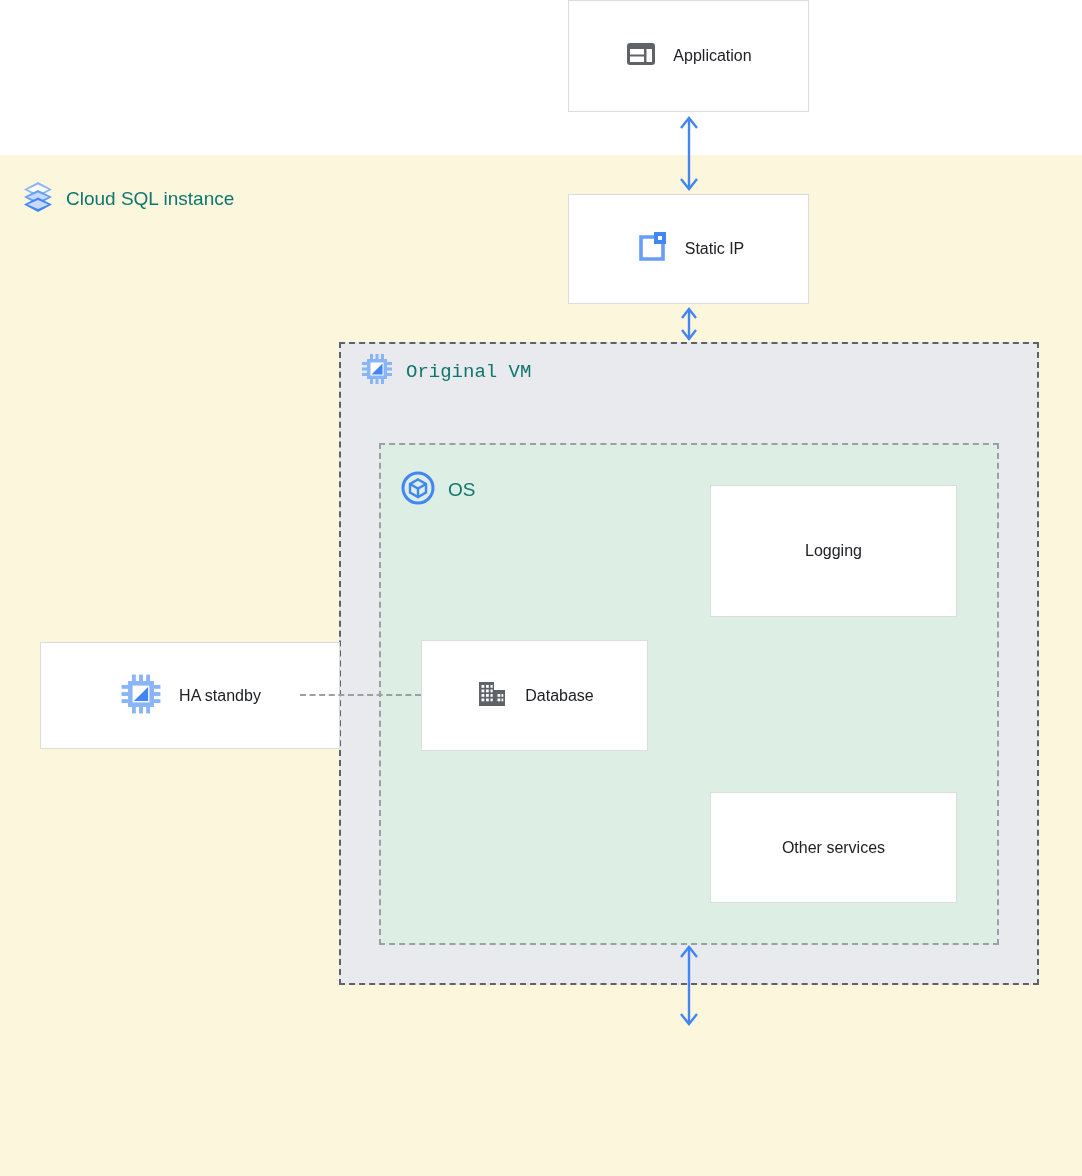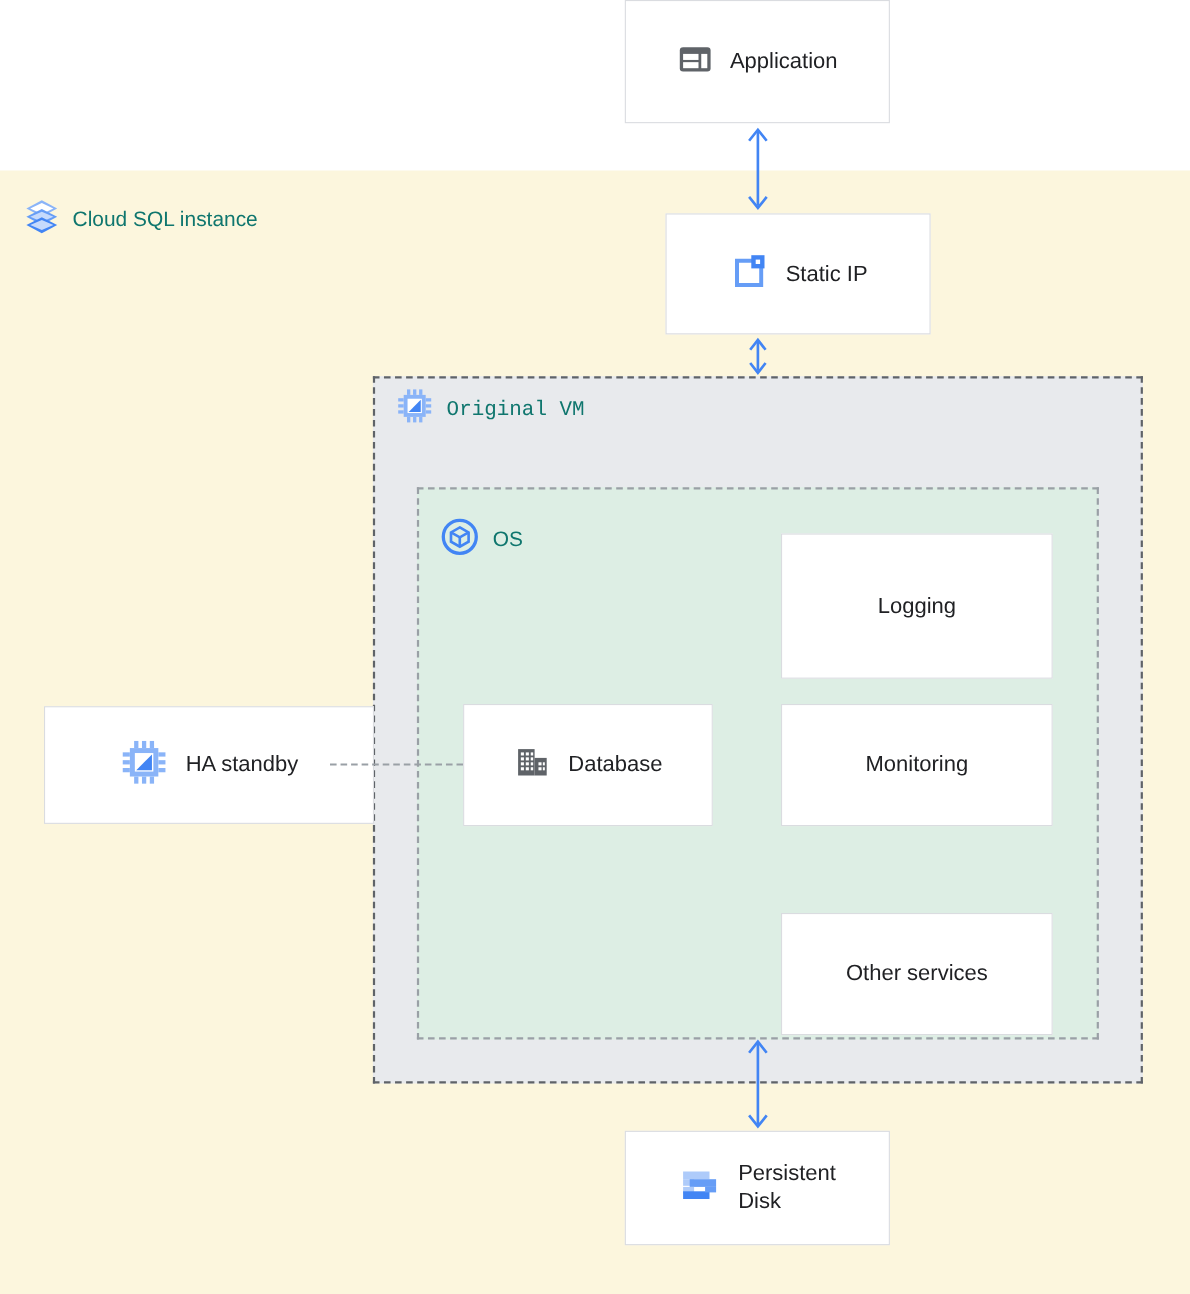--- a/index.html
+++ b/index.html
@@ -68,21 +68,21 @@
     position: absolute;
     background: #ffffff;
     border: 1px solid #dadce0;
     box-sizing: border-box;
     display: flex;
     align-items: center;
     justify-content: center;
     gap: 16px;
   }
   .node .node-label {
-    font-size: 20px;
+    font-size: 16px;
     color: #202124;
     line-height: 1.25;
     white-space: pre-line;
   }
   .node.plain .node-label {
     text-align: center;
   }
   .node .node-icon {
     flex: 0 0 auto;
     display: block;
@@ -172,21 +172,21 @@
   </div>
 
   <span class="arrow" style="left:669px; top:112px;">
     <svg width="40" height="83" viewBox="0 0 40 83" aria-hidden="true">
       <line x1="20" y1="8" x2="20" y2="75" stroke="#4285f4" stroke-width="2.4"></line>
       <polyline points="12,16 20,6 28,16" fill="none" stroke="#4285f4" stroke-width="2.4"></polyline>
       <polyline points="12,67 20,77 28,67" fill="none" stroke="#4285f4" stroke-width="2.4"></polyline>
     </svg>
   </span>
 
-  <div class="node" style="left:568px; top:194px; width:241px; height:110px;margin-left:37px;">
+  <div class="node" style="left:568px; top:194px; width:241px; height:110px;">
     <span class="node-icon">
       <svg width="36" height="36" viewBox="0 0 36 36" aria-hidden="true">
         <polyline points="26,8 8,8 8,30 30,30 30,14" fill="none" stroke="#669df6" stroke-width="3.6"></polyline>
         <rect x="21" y="3" width="12" height="12" fill="#4285f4"></rect>
         <rect x="25" y="7" width="4" height="4" fill="#ffffff"></rect>
       </svg>
     </span>
     <span class="node-label">Static IP</span>
   </div>
 
@@ -250,44 +250,27 @@
           <rect x="22.5" y="17" width="2.8" height="2.8"></rect>
             <rect x="26.5" y="17" width="1.8" height="2.8"></rect>
           <rect x="22.5" y="21.5" width="2.8" height="2.8"></rect>
             <rect x="26.5" y="21.5" width="1.8" height="2.8"></rect>
         </g>
       </svg>
     </span>
     <span class="node-label">Database</span>
   </div>
 
-  <div class="node plain" style="left:710px; top:640px; width:247px; height:111px;">
-    <span class="node-label">Monitoring</span>
-  </div>
-
-  <div class="node plain" style="left:710px; top:792px; width:247px; height:111px;margin-top:38px;">
+
+  <div class="node plain" style="left:710px; top:792px; width:247px; height:111px;">
     <span class="node-label">Other services</span>
   </div>
 
   <span class="arrow" style="left:669px; top:942px;">
     <svg width="40" height="88" viewBox="0 0 40 88" aria-hidden="true">
       <line x1="20" y1="7" x2="20" y2="80" stroke="#4285f4" stroke-width="2.4"></line>
       <polyline points="12,15 20,5 28,15" fill="none" stroke="#4285f4" stroke-width="2.4"></polyline>
       <polyline points="12,72 20,82 28,72" fill="none" stroke="#4285f4" stroke-width="2.4"></polyline>
     </svg>
   </span>
 
-  <div class="node" style="left:568px; top:1028px; width:241px; height:104px;">
-    <span class="node-icon">
-      <svg width="38" height="38" viewBox="0 0 38 38" aria-hidden="true">
-        <rect x="4" y="6" width="24" height="7" fill="#aecbfa"></rect>
-        <rect x="4" y="13" width="10" height="6" fill="#aecbfa"></rect>
-        <rect x="10" y="13" width="24" height="7" fill="#669df6"></rect>
-        <rect x="4" y="20" width="10" height="6" fill="#aecbfa"></rect>
-        <rect x="4" y="24" width="24" height="7" fill="#4285f4"></rect>
-        <rect x="24" y="20" width="10" height="5" fill="#669df6"></rect>
-      </svg>
-    </span>
-    <span class="node-label">Persistent
-Disk</span>
-  </div>
 
 </div>
 
 </body></html>

